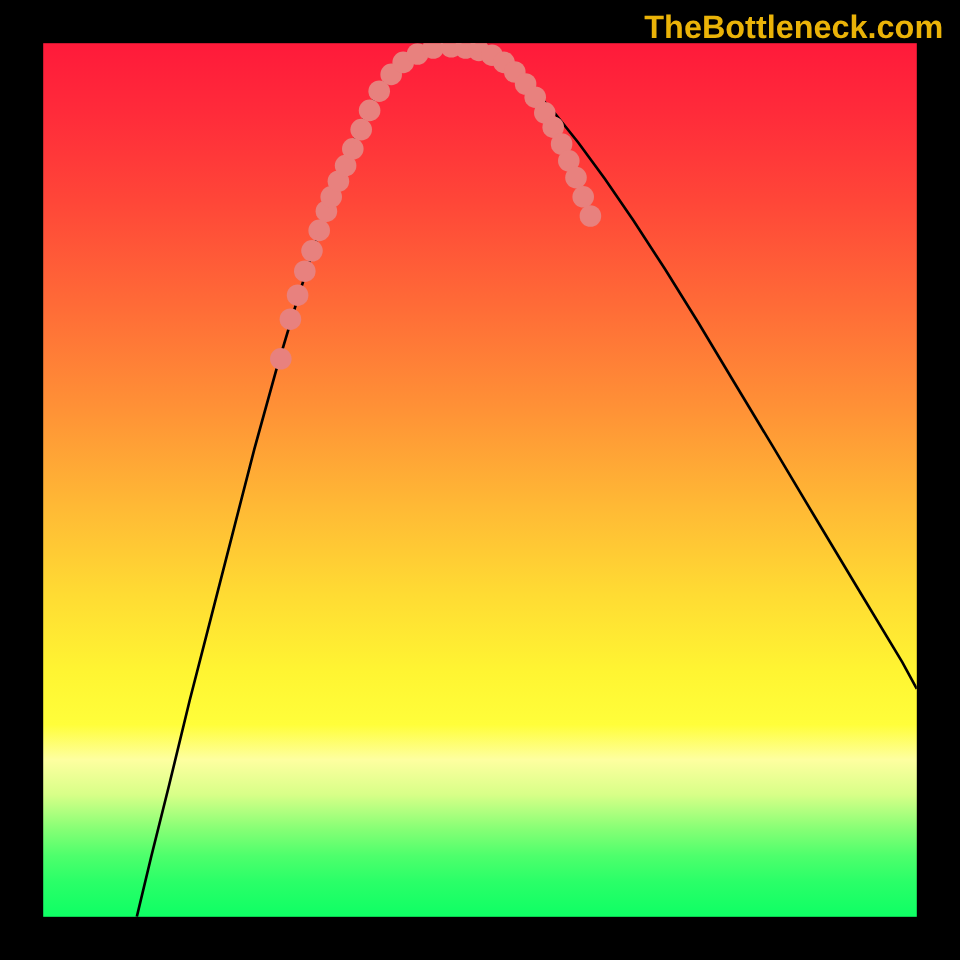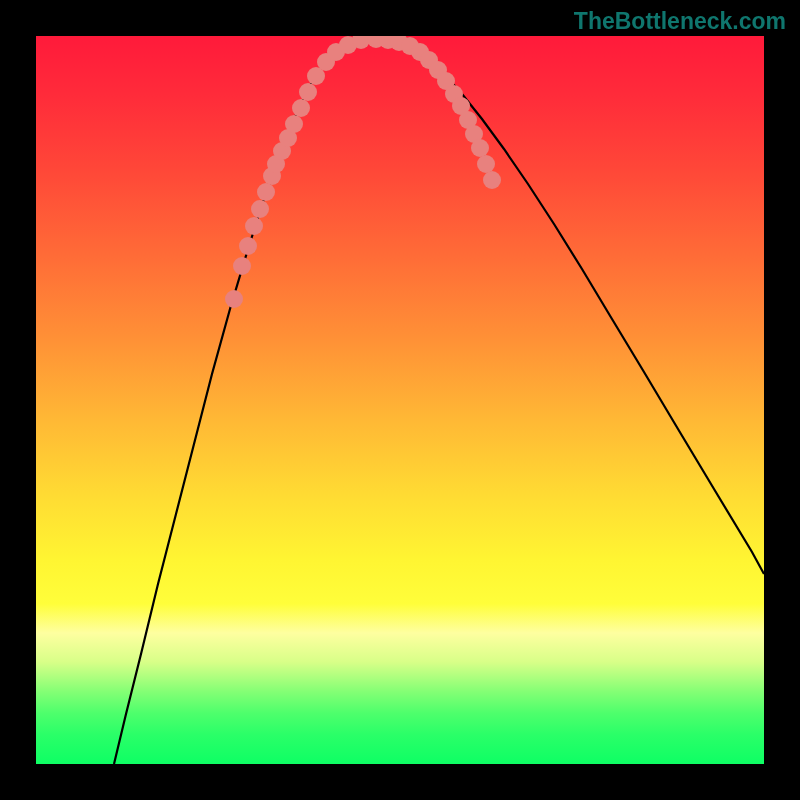--- a/index.html
+++ b/index.html
@@ -11,23 +11,23 @@
       width: 800px;
       height: 800px;
       background: #000;
       position: relative;
       overflow: hidden;
     }
     .watermark {
       position: absolute;
       top: 8px;
       right: 14px;
-      color: #0f766e;
+      color: #eab308;
       font-family: Arial, sans-serif;
-      font-size: 23px;
+      font-size: 27px;
       font-weight: bold;
       z-index: 10;
     }
     .plot-area {
       position: absolute;
       left: 36px;
       top: 36px;
       width: 728px;
       height: 728px;
       background: linear-gradient(to bottom,

